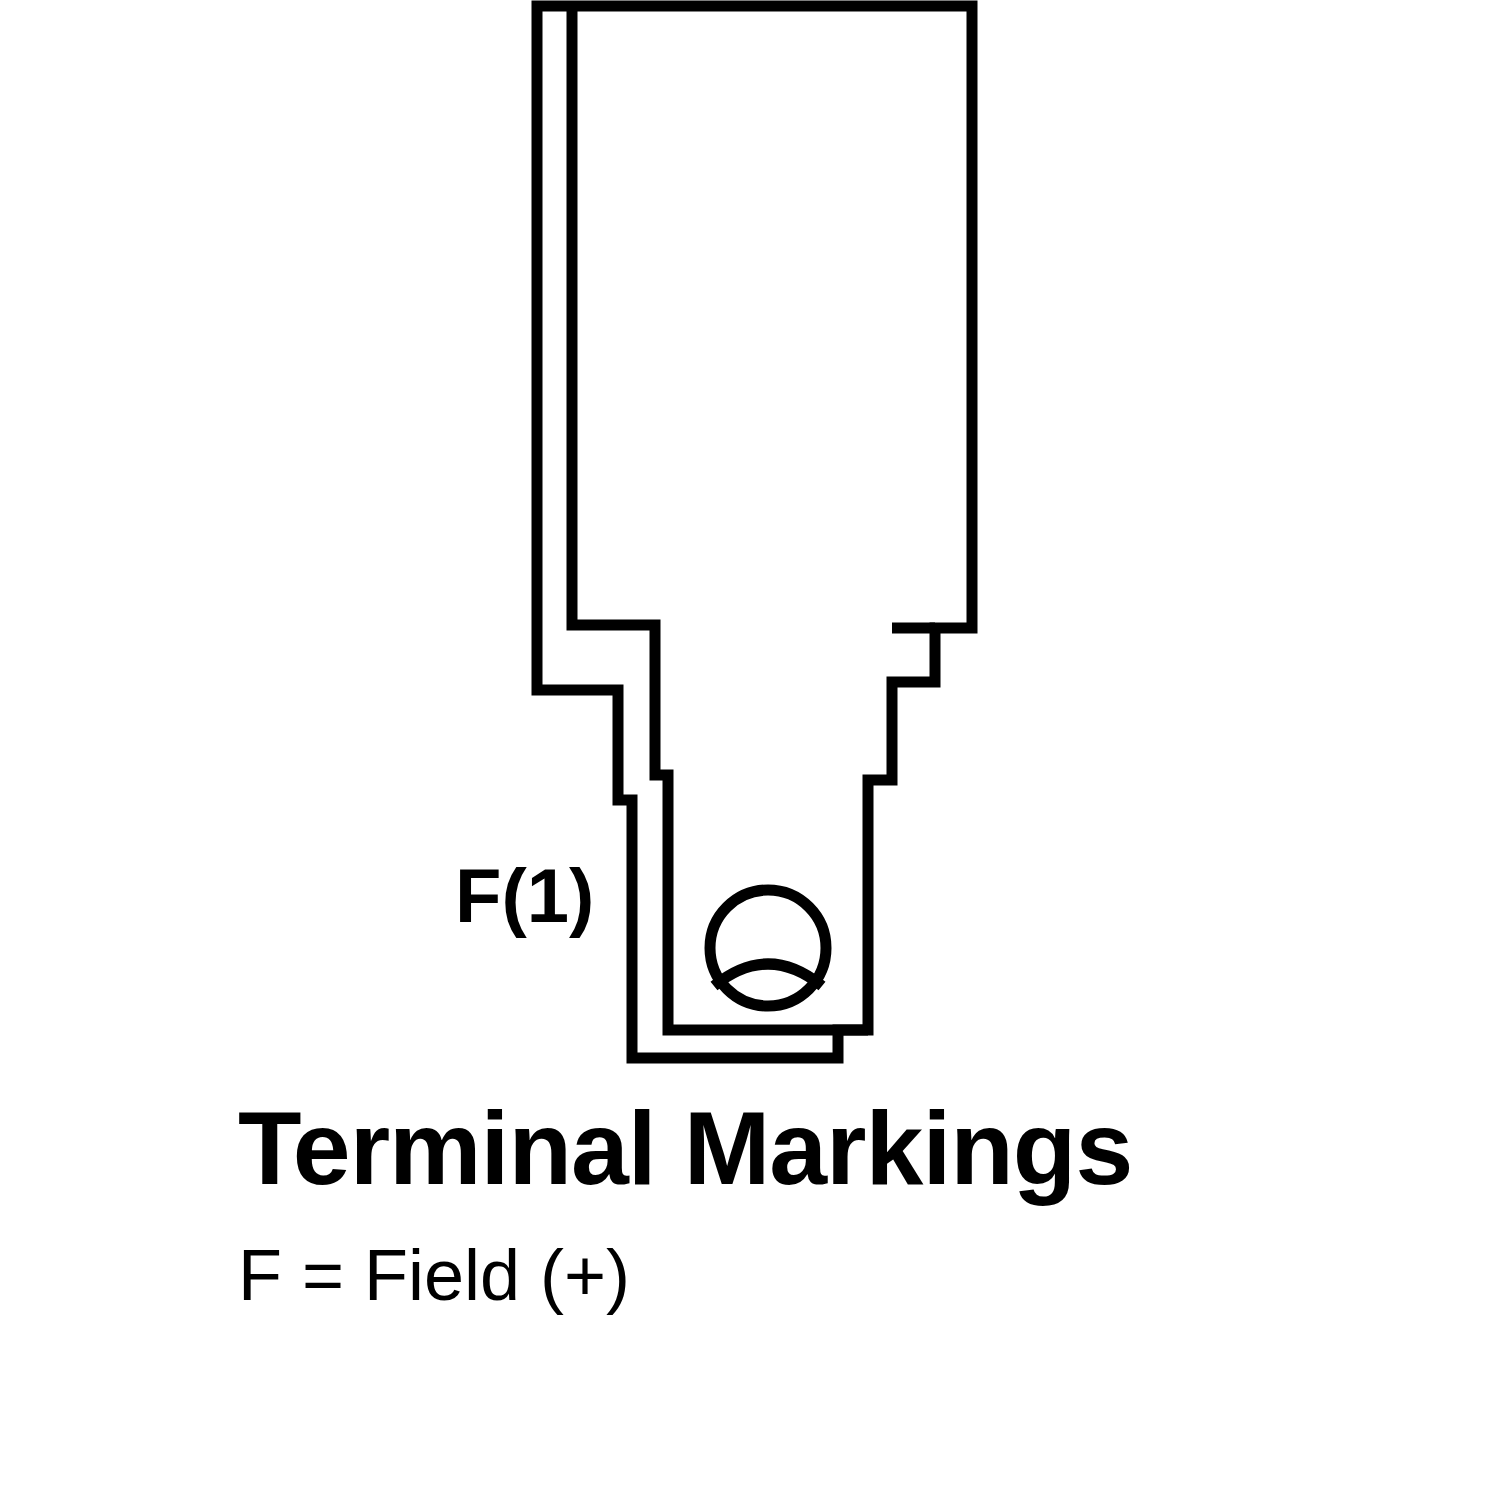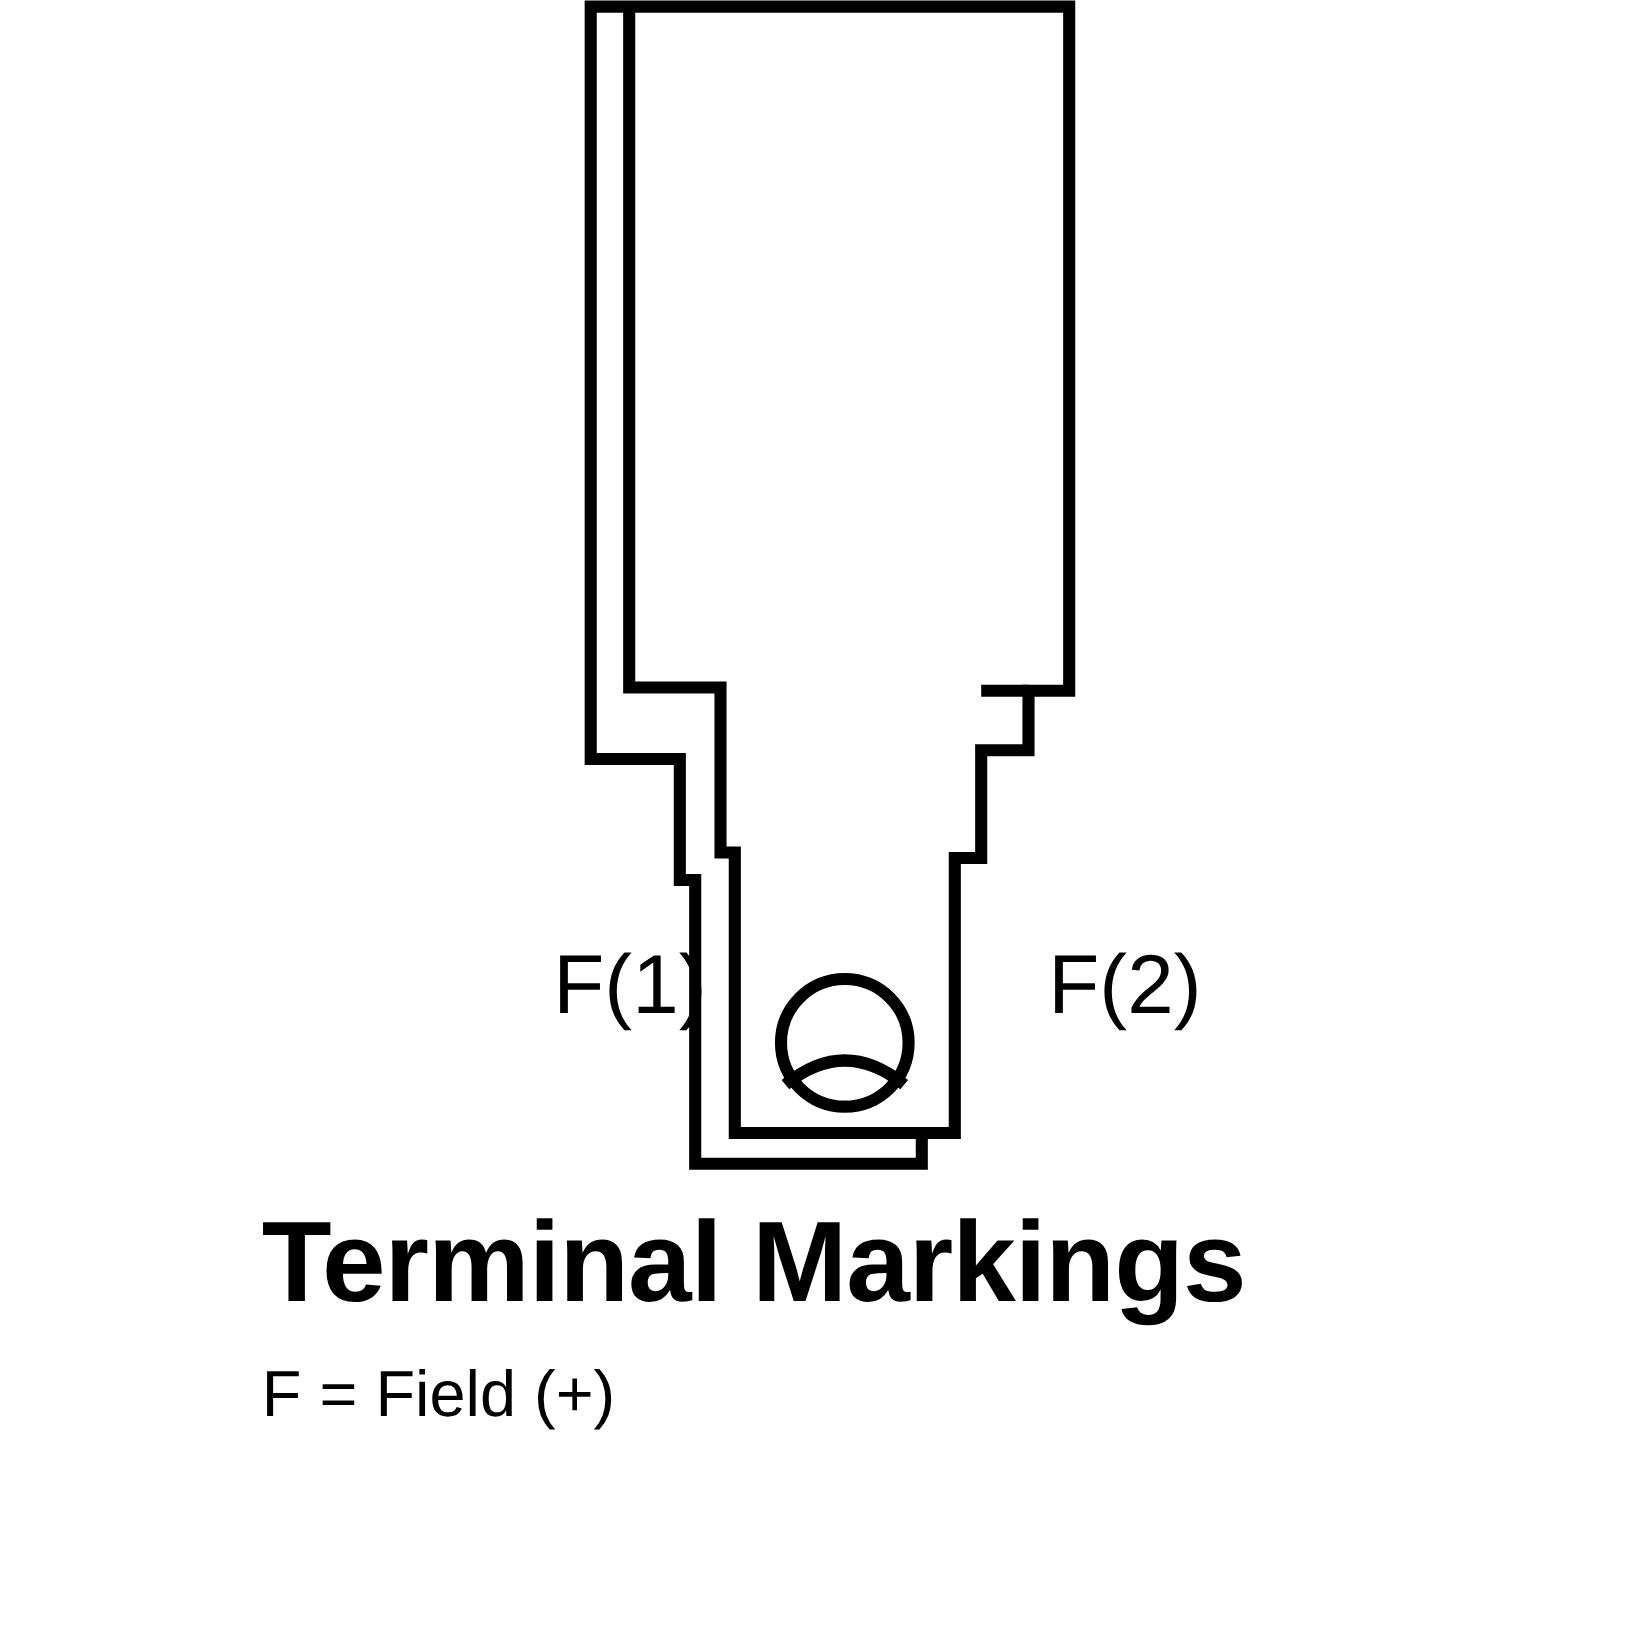--- a/index.html
+++ b/index.html
@@ -22,26 +22,25 @@
   #diagram-svg {
     position: absolute;
     left: 0;
     top: 0;
     width: 1500px;
     height: 1500px;
   }
   .term-label {
     position: absolute;
     font-family: "Liberation Sans", sans-serif;
-    font-weight: 400;
+    font-weight: 700;
     font-size: 76px;
     line-height: 1;
     color: #000000;
     white-space: nowrap;
-    margin-left: 48px;
   }
   #label-f1 {
     left: 455px;
     top: 858px;
   }
   #label-f2 {
     left: 905px;
     top: 858px;
   }
   #caption-block {
@@ -55,21 +54,21 @@
     font-weight: 700;
     font-size: 104px;
     line-height: 1.06;
     letter-spacing: -1px;
     color: #000000;
     white-space: nowrap;
   }
   .legend-line {
     font-family: "Liberation Sans", sans-serif;
     font-weight: 400;
-    font-size: 59px;
+    font-size: 72px;
     line-height: 1.36;
     color: #000000;
     white-space: nowrap;
   }
   #legend-plus {
     margin-top: 24px;
   }
 </style>
 </head>
 <body>
@@ -110,20 +109,19 @@
 
       <circle cx="768" cy="948" r="58"></circle>
 
       <path d="M 714 986 Q 768 942 822 986"></path>
 
     </g>
   </svg>
 
   <div class="term-label" id="label-f1">F(1)</div>
 
-  <div class="term-label" id="label-f2">F(2)</div>
 
   <div id="caption-block">
     <div id="caption-title">Terminal Markings</div>
     <div class="legend-line" id="legend-plus">F = Field (+)</div>
   </div>
 
 </div>
 
 </body></html>

